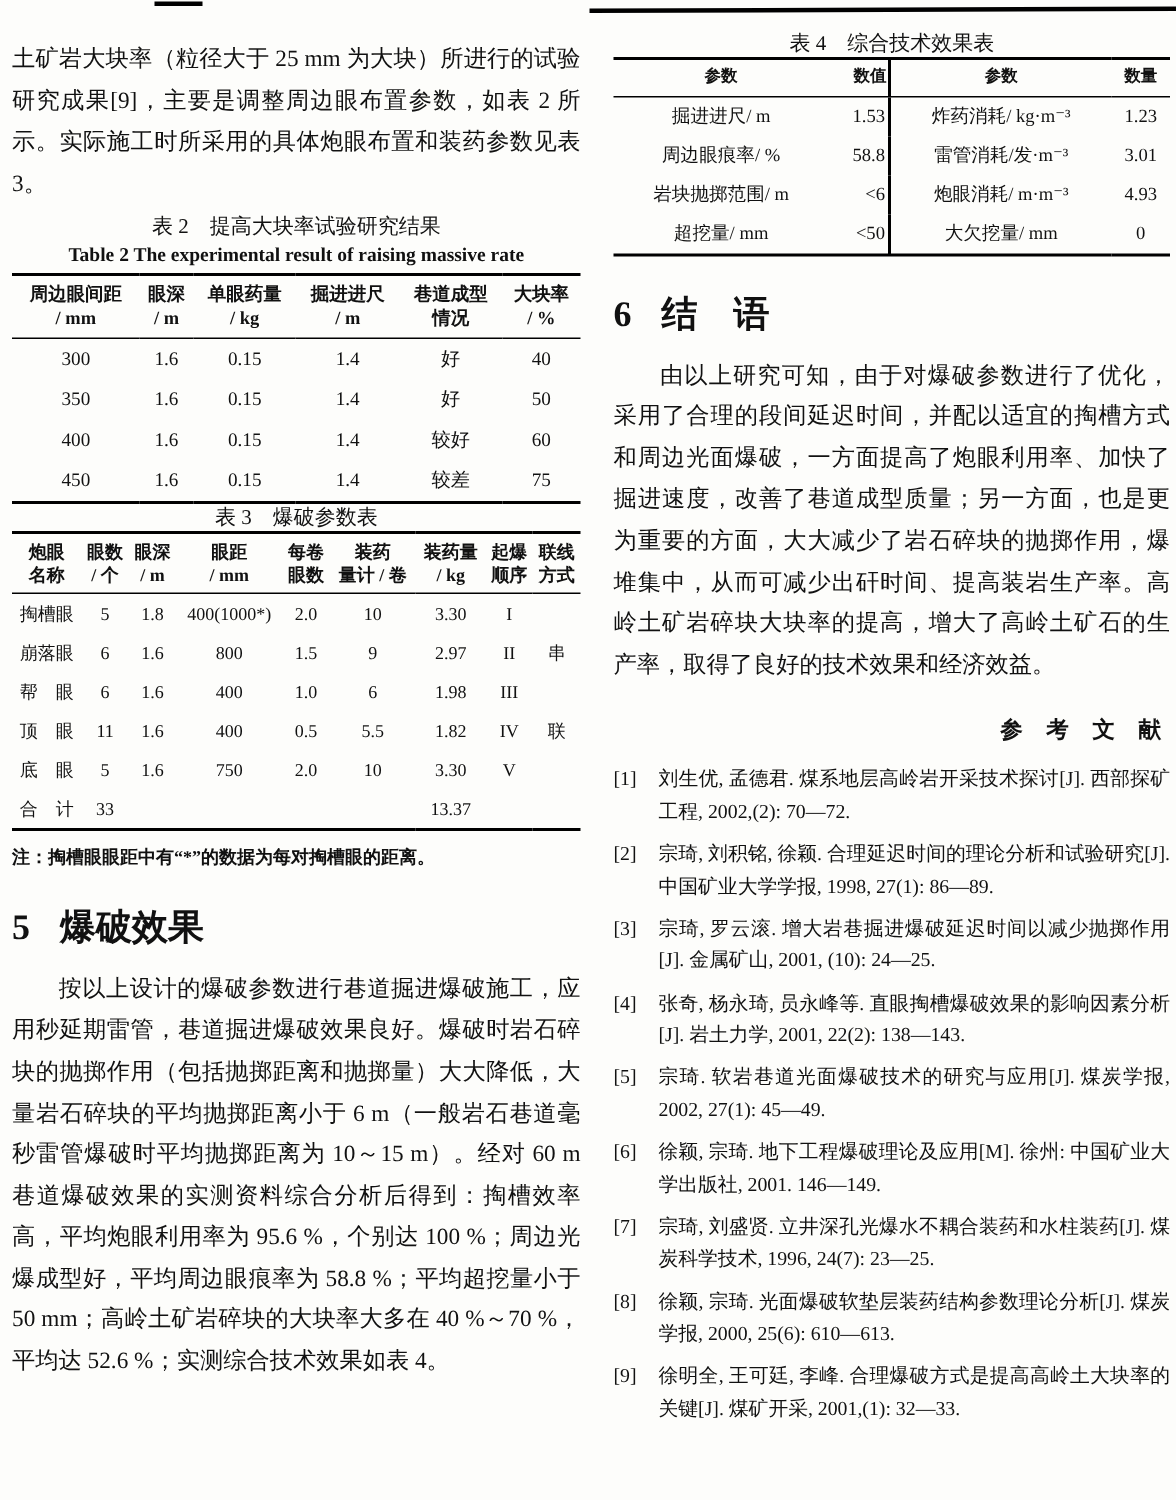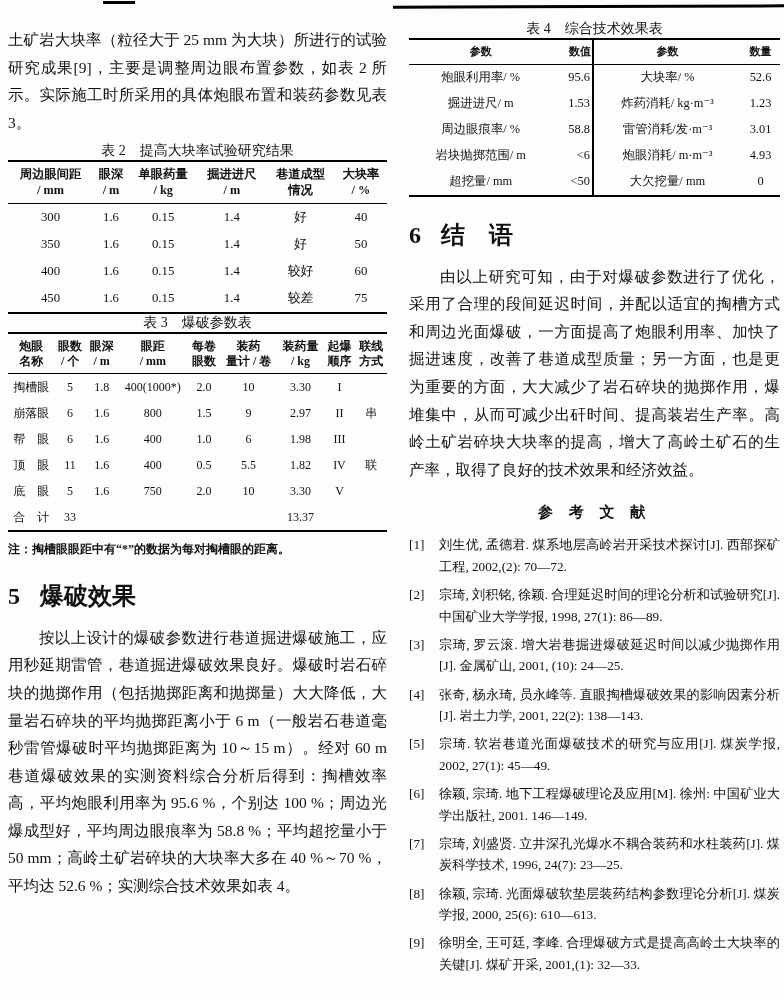--- a/index.html
+++ b/index.html
@@ -44,40 +44,41 @@
   #table3 td, #table3 th { font-size: 12px; padding: 4.5px 1px; }
   #table4 td { font-size: 12.4px; padding: 4.5px 2px; }
   #table4 th { font-size: 11px; }
   .vdiv { border-right: 2.5px solid #000; text-align: right; }
 
   .note { font-size: 12px; font-weight: bold; margin: 9px 0 17px 0; line-height: 1.4; }
 
   .sec-heading { font-size: 24px; font-weight: bold; margin: 22px 0 12px 0; }
   .sec-heading .sec-num { margin-right: 20px; }
 
-  .ref-heading { text-align: center; font-weight: bold; font-size: 15px;
+  .ref-heading { text-align: right; font-weight: bold; font-size: 15px;
                  letter-spacing: 6px; margin: 20px 0 12px 0; }
   .ref-item { display: flex; font-size: 13.2px; line-height: 1.62; margin-bottom: 7px; }
   .ref-num { flex: 0 0 30px; }
   .ref-text { flex: 1; text-align: justify; }
 </style>
 </head>
 <body>
 
 <div class="page">
   <div class="artifact-line artifact-left"></div>
   <div class="artifact-line artifact-right"></div>
 
   <div class="cols">
 
     <div class="col-left">
       <p class="body-text">土矿岩大块率（粒径大于 25 mm 为大块）所进行的试验研究成果[9]，主要是调整周边眼布置参数，如表 2 所示。实际施工时所采用的具体炮眼布置和装药参数见表 3。</p>
 
       <div>
         <div class="tcap-zh">表 2　提高大块率试验研究结果</div>
+        <div class="tcap-en">Table 2  The experimental result of raising massive rate</div>
         <table class="data-table" id="table2">
           <thead>
             <tr>
               <th>周边眼间距
 / mm</th>
               <th>眼深
 / m</th>
               <th>单眼药量
 / kg</th>
               <th>掘进进尺
@@ -235,26 +236,20 @@
           <thead>
             <tr>
               <th>参数</th>
               <th class="vdiv">数值</th>
               <th>参数</th>
               <th>数量</th>
             </tr>
           </thead>
           <tbody>
             <tr>
-              <td>炮眼利用率/ %</td>
-              <td class="vdiv">95.6</td>
-              <td>大块率/ %</td>
-              <td>52.6</td>
-            </tr>
-            <tr>
               <td>掘进进尺/ m</td>
               <td class="vdiv">1.53</td>
               <td>炸药消耗/ kg·m⁻³</td>
               <td>1.23</td>
             </tr>
             <tr>
               <td>周边眼痕率/ %</td>
               <td class="vdiv">58.8</td>
               <td>雷管消耗/发·m⁻³</td>
               <td>3.01</td>

